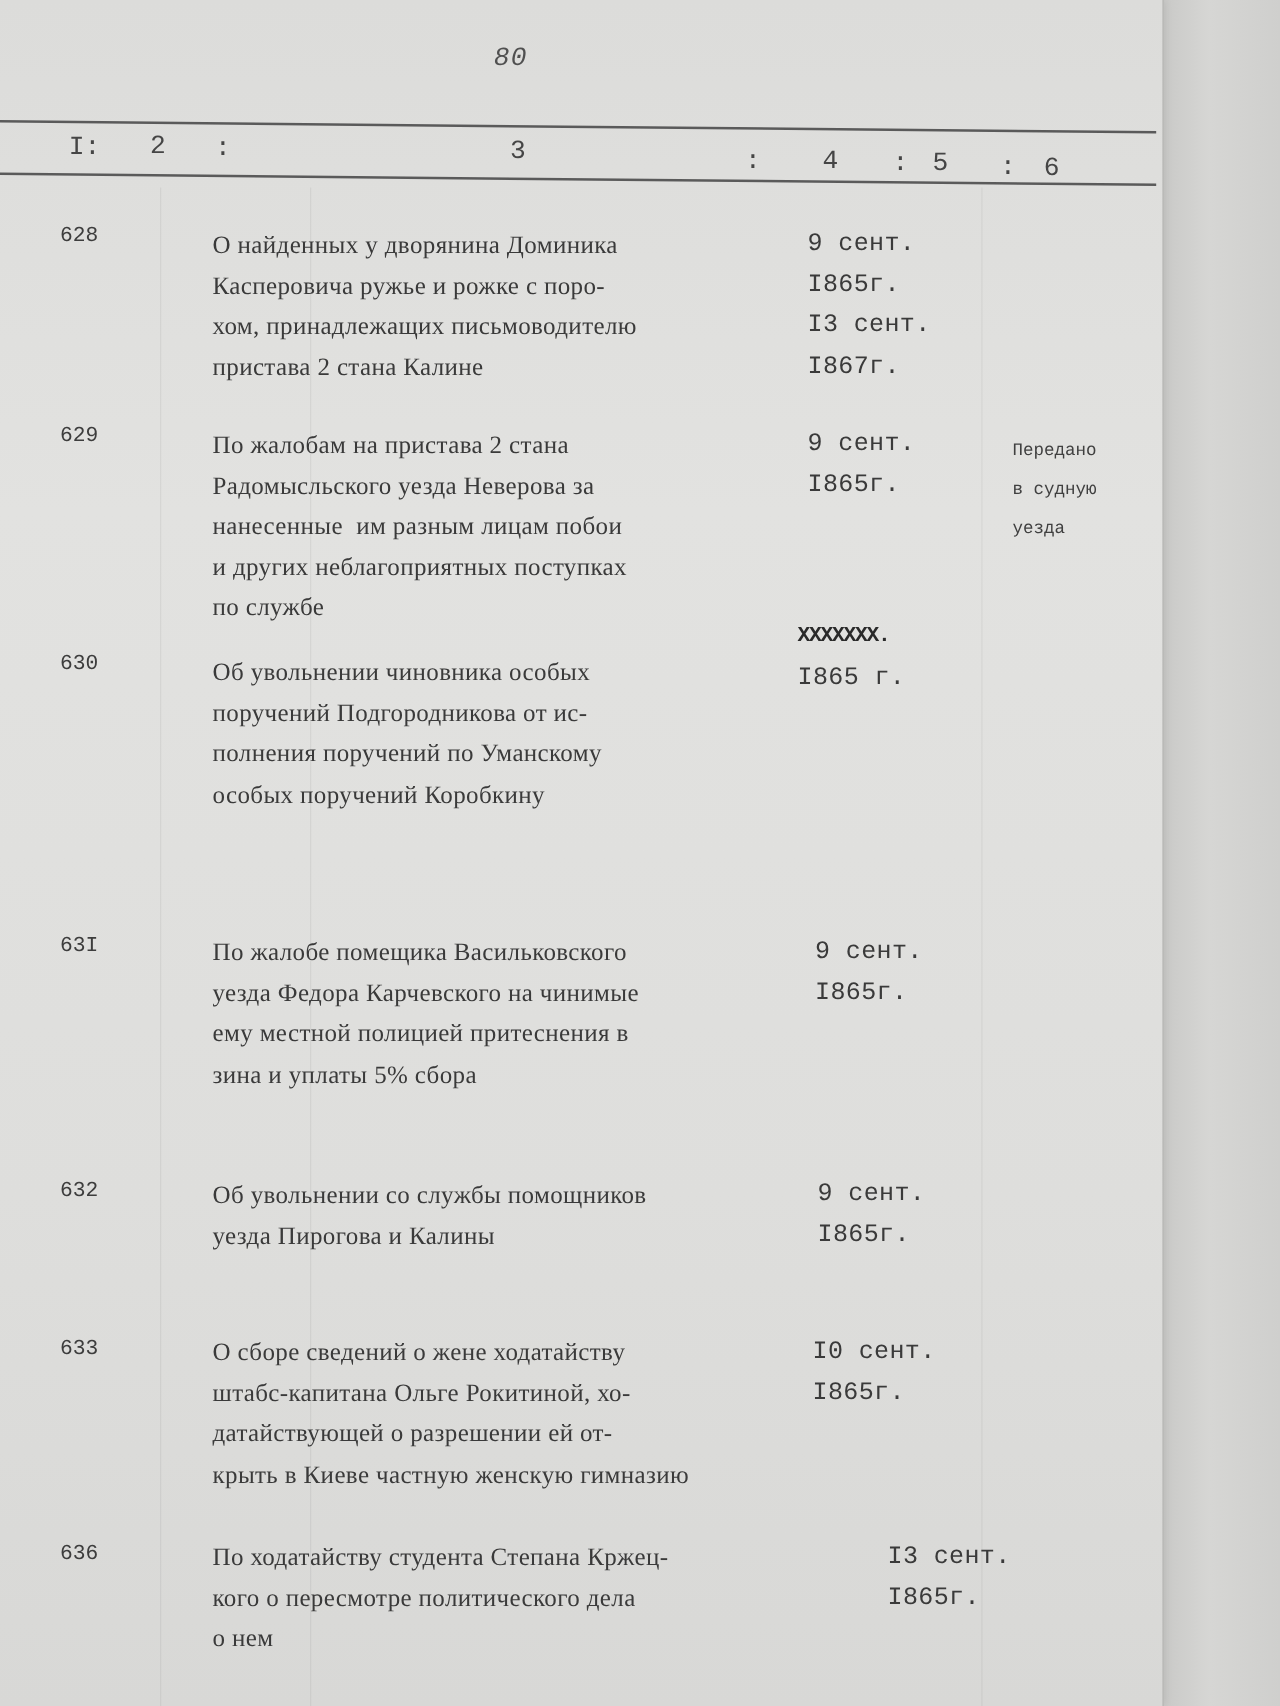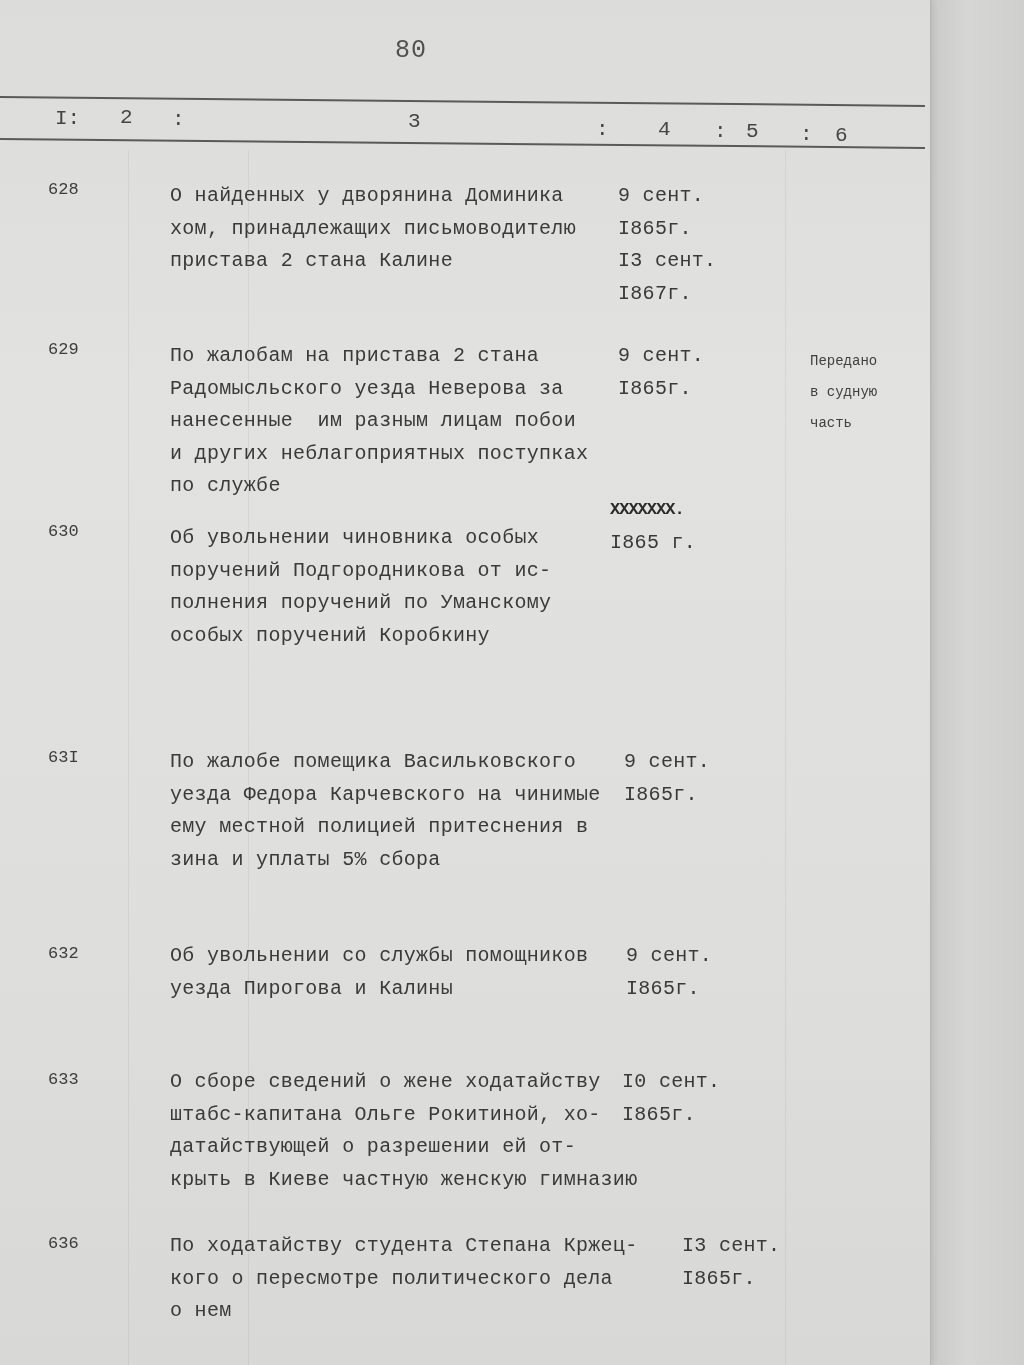--- a/index.html
+++ b/index.html
@@ -19,41 +19,41 @@
       background: linear-gradient(180deg, #dcdcda 0%, #e2e2e0 30%, #dededc 70%, #d8d8d6 100%);
       border-right: 1px solid #b5b5b3;
       box-shadow: 2px 0 6px rgba(0,0,0,0.08);
     }
     .faint-col {
       position: absolute; top: 150px; bottom: 0; width: 1px;
       background: rgba(0,0,0,0.05);
     }
     .page-number {
       position: absolute; left: 395px; top: 36px;
-      font-size: 25px; color: #505050; letter-spacing: 1px;
+      font-size: 21px; color: #505050; letter-spacing: 1px; font-style: italic;
     }
     .rule {
       position: absolute; height: 2px; background: #5a5a5a;
       transform-origin: left center;
     }
     .rule.top { left: 0; top: 96px; width: 925px; transform: rotate(0.55deg); }
     .rule.bottom { left: 0; top: 138px; width: 925px; transform: rotate(0.55deg); }
     .header-cell {
       position: absolute; font-size: 21px; color: #454545;
     }
     .entry-num {
       position: absolute; left: 48px; font-size: 17px; color: #3d3d3d;
     }
     .entry-desc {
       position: absolute; left: 170px; font-size: 20px; line-height: 32.5px;
-      letter-spacing: 0.3px; color: #3a3a3a; white-space: pre;
+      letter-spacing: 0.3px; color: #3a3a3a; white-space: pre; font-family: Liberation Serif, serif;
     }
     .entry-date {
       position: absolute; font-size: 20px; line-height: 32.5px;
-      letter-spacing: 0.3px; color: #3a3a3a; white-space: pre;
+      letter-spacing: 0.3px; color: #3a3a3a; white-space: pre; margin-left: 28px;
     }
     .struck {
       font-weight: bold; color: #2a2a2a; letter-spacing: -1px; font-size: 17px;
     }
     .entry-note {
       position: absolute; left: 810px; font-size: 14px; line-height: 31px;
       color: #404040; white-space: pre;
     }
   </style>
 </head>
@@ -79,29 +79,29 @@
     <span class="header-cell" style="left:596px;top:118px">:</span>
     <span class="header-cell" style="left:658px;top:118px">4</span>
     <span class="header-cell" style="left:714px;top:120px">:</span>
     <span class="header-cell" style="left:746px;top:120px">5</span>
     <span class="header-cell" style="left:800px;top:123px">:</span>
     <span class="header-cell" style="left:835px;top:124px">6</span>
   </div>
 
   <div>
     <div class="entry-num" style="top:180px">628</div>
-    <div class="entry-desc" style="top:180px"><div>О найденных у дворянина Доминика</div><div>хом, принадлежащих письмоводителю</div><div>пристава 2 стана Калине</div></div>
+    <div class="entry-desc" style="top:180px"><div>О найденных у дворянина Доминика</div><div>Касперовича ружье и рожке с поро-</div><div>хом, принадлежащих письмоводителю</div><div>пристава 2 стана Калине</div></div>
     <div class="entry-date" style="left:618px;top:180px"><div>9 сент.</div><div>I865г.</div><div>I3 сент.</div><div>I867г.</div></div>
   </div>
 
   <div>
     <div class="entry-num" style="top:340px">629</div>
     <div class="entry-desc" style="top:340px"><div>По жалобам на пристава 2 стана</div><div>Радомысльского уезда Неверова за</div><div>нанесенные  им разным лицам побои</div><div>и других неблагоприятных поступках</div><div>по службе</div></div>
     <div class="entry-date" style="left:618px;top:340px"><div>9 сент.</div><div>I865г.</div></div>
-    <div class="entry-note" style="top:346px"><div>Передано</div><div>в судную</div><div>часть</div></div>
+    <div class="entry-note" style="top:346px"><div>Передано</div><div>в судную</div><div>уезда</div></div>
   </div>
 
   <div>
     <div class="entry-num" style="top:522px">630</div>
     <div class="entry-desc" style="top:522px"><div>Об увольнении чиновника особых</div><div>поручений Подгородникова от ис-</div><div>полнения поручений по Уманскому</div><div>особых поручений Коробкину</div></div>
     <div class="entry-date" style="left:610px;top:494px"><div class="struck">XXXXXXX.</div><div>I865 г.</div></div>
   </div>
 
   <div>
     <div class="entry-num" style="top:748px">63I</div>

